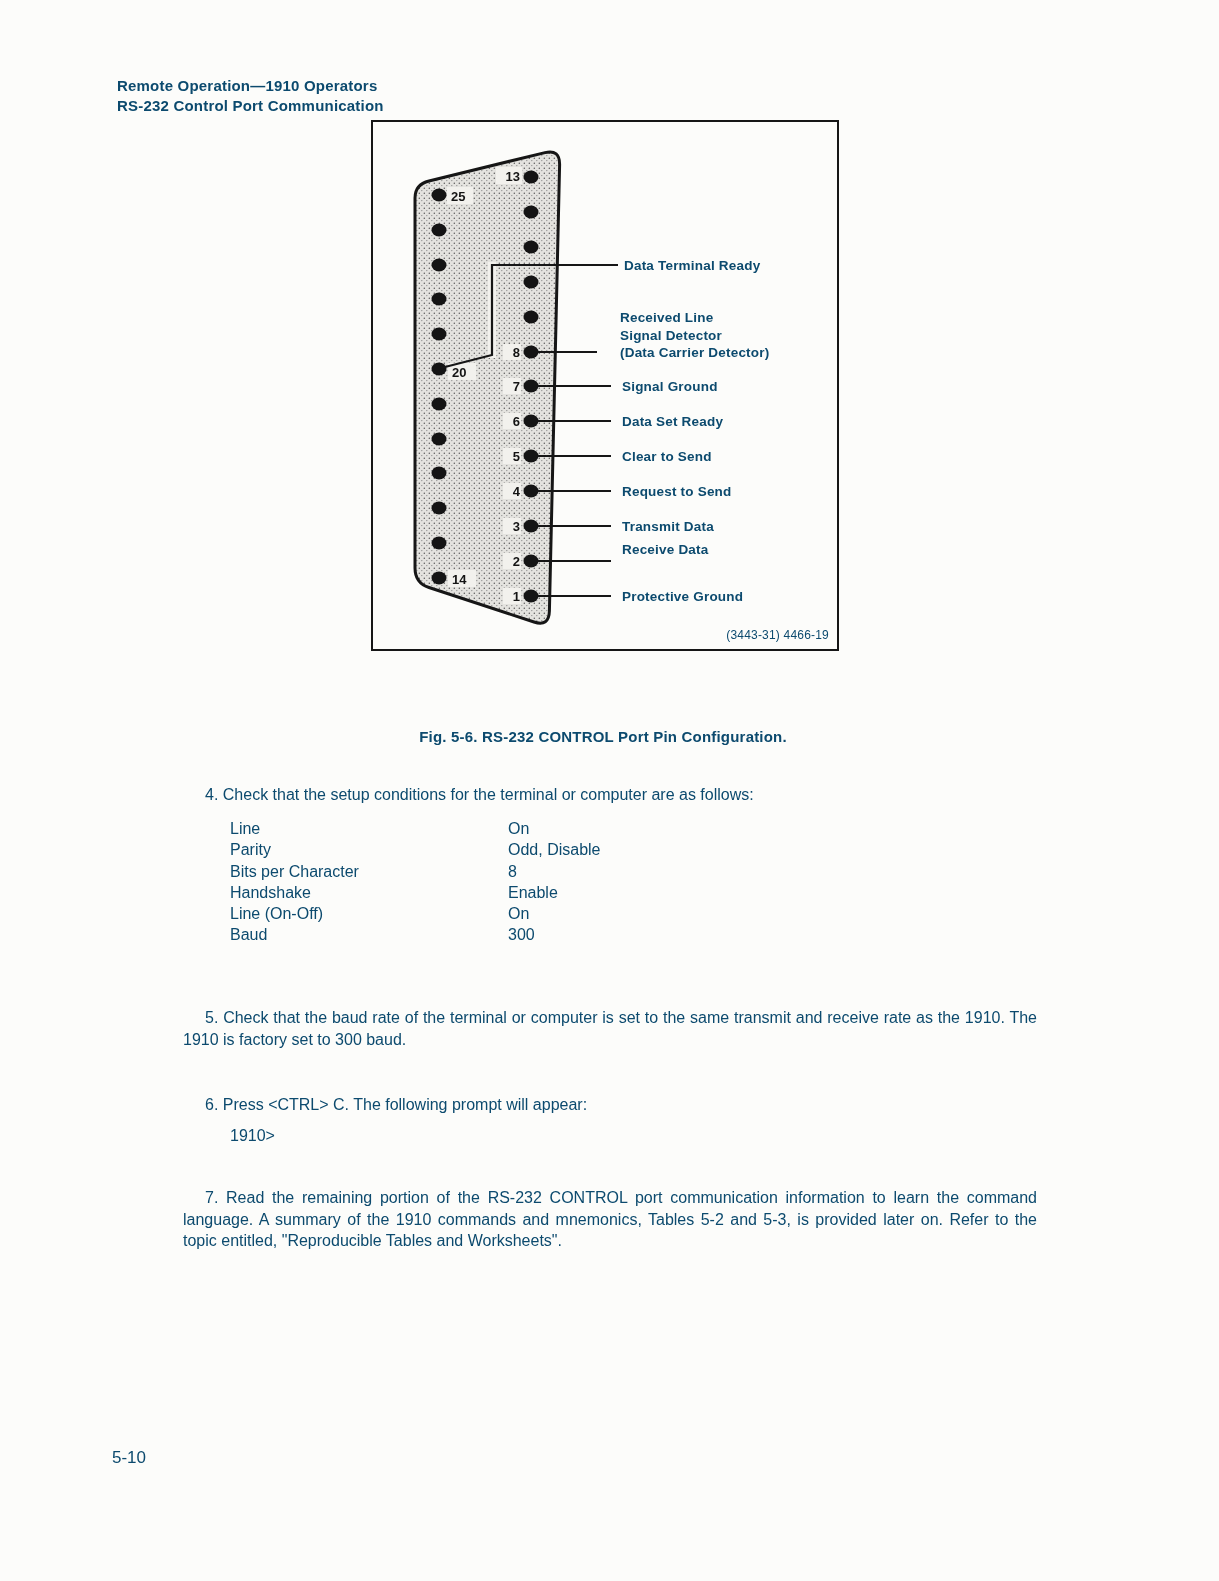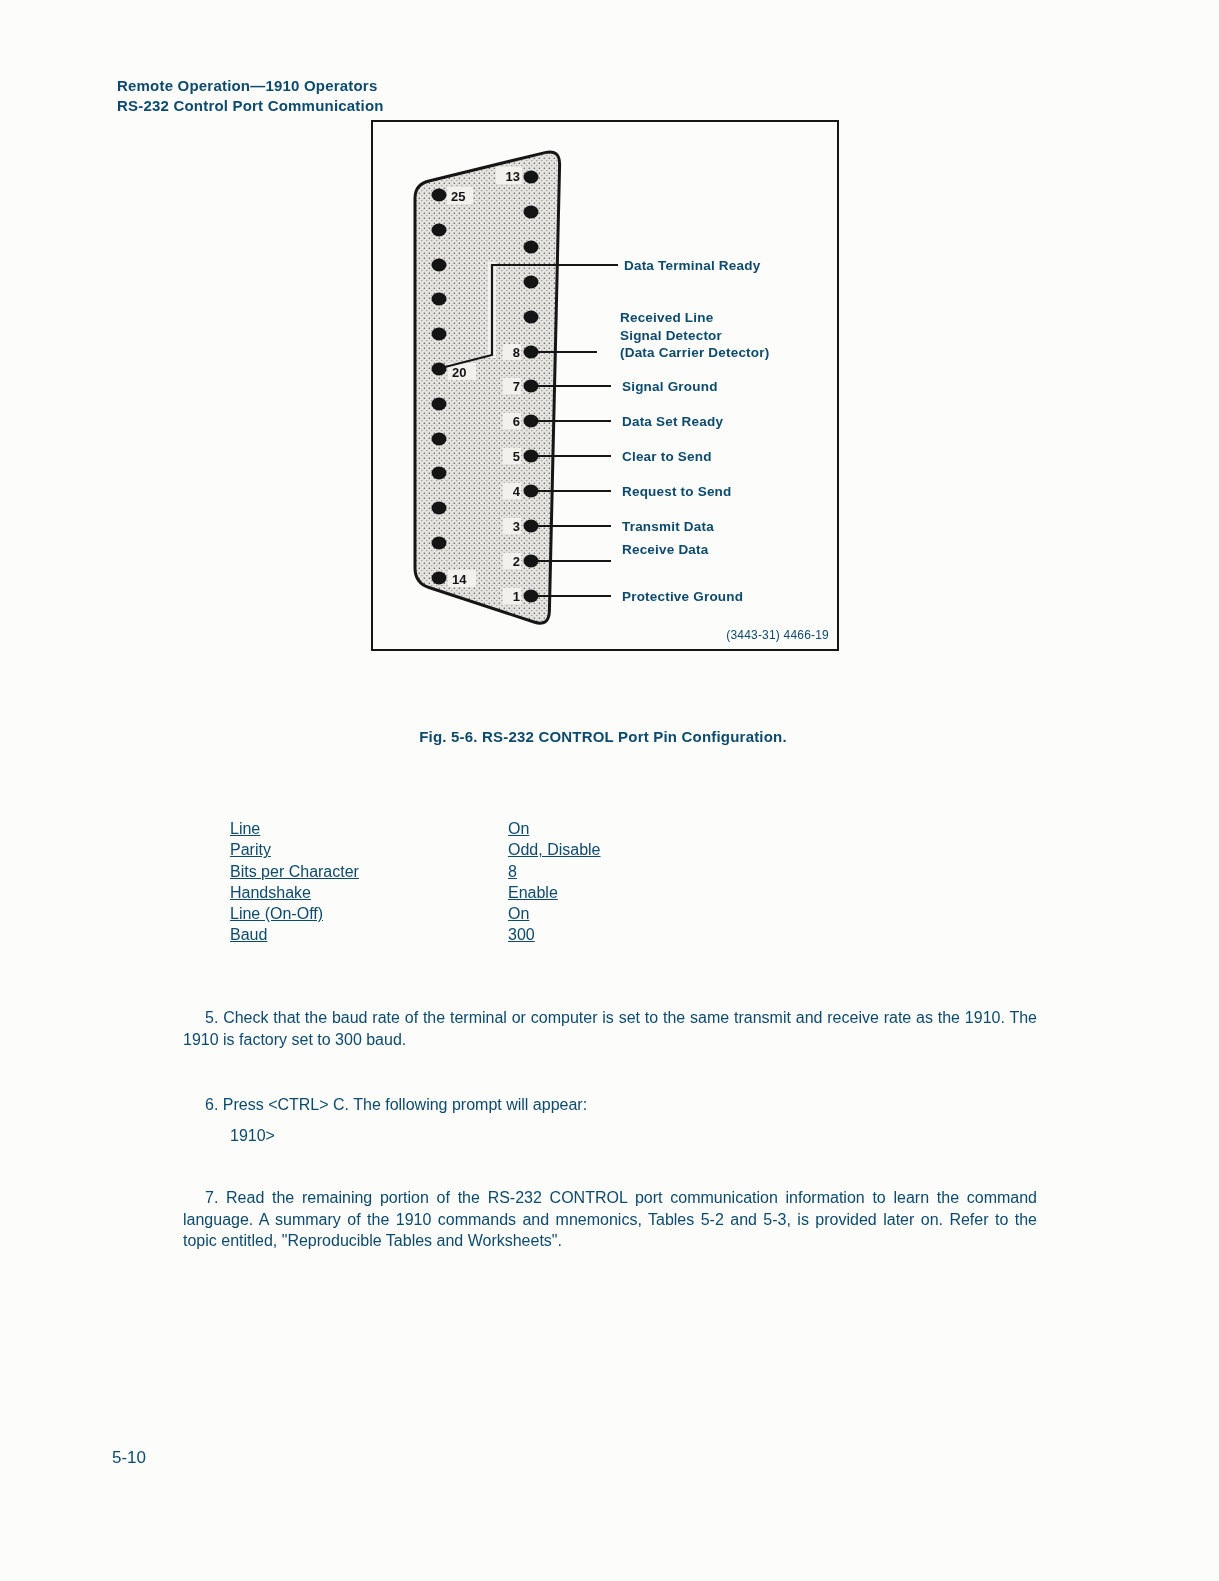--- a/index.html
+++ b/index.html
@@ -29,21 +29,21 @@
     position:absolute; left:371px; top:688px; width:464px; text-align:center;
     font-weight:bold; font-size:15px; letter-spacing:0.2px;margin-top:40px;
   }
   .para {
     position:absolute; left:183px; width:854px; margin:0;
     font-size:16px; line-height:21.5px; text-align:justify; text-indent:22px;
   }
   .setup-table {
     position:absolute; left:230px; top:818px; font-size:16px; line-height:21.3px;
   }
-  .setup-row { display:flex;text-decoration:underline; }
+  .setup-row { display:flex; }
   .setup-label { width:278px; }
   .prompt { position:absolute; left:230px; top:1127px; font-size:16px; }
   .page-number { position:absolute; left:112px; top:1448px; font-size:17px; }
   svg text { font-family:"Liberation Sans", sans-serif; font-weight:bold; font-size:13px; fill:#141414; }
 </style>
 </head>
 <body>
 
 <div class="page">
 
@@ -147,20 +147,21 @@
     <div class="pin-label" style="left:249px; top:361px;">Request to Send</div>
     <div class="pin-label" style="left:249px; top:396px;">Transmit Data</div>
     <div class="pin-label" style="left:249px; top:419px;">Receive Data</div>
     <div class="pin-label" style="left:249px; top:466px;">Protective Ground</div>
 
     <div class="figure-credit">(3443-31) 4466-19</div>
   </div>
 
   <div class="figure-caption">Fig. 5-6. RS-232 CONTROL Port Pin Configuration.</div>
 
+  <p class="para" style="top:784px;">4. Check that the setup conditions for the terminal or computer are as follows:</p>
 
   <div class="setup-table">
     <div class="setup-row">
       <div class="setup-label">Line</div>
       <div class="setup-value">On</div>
     </div>
     <div class="setup-row">
       <div class="setup-label">Parity</div>
       <div class="setup-value">Odd, Disable</div>
     </div>

